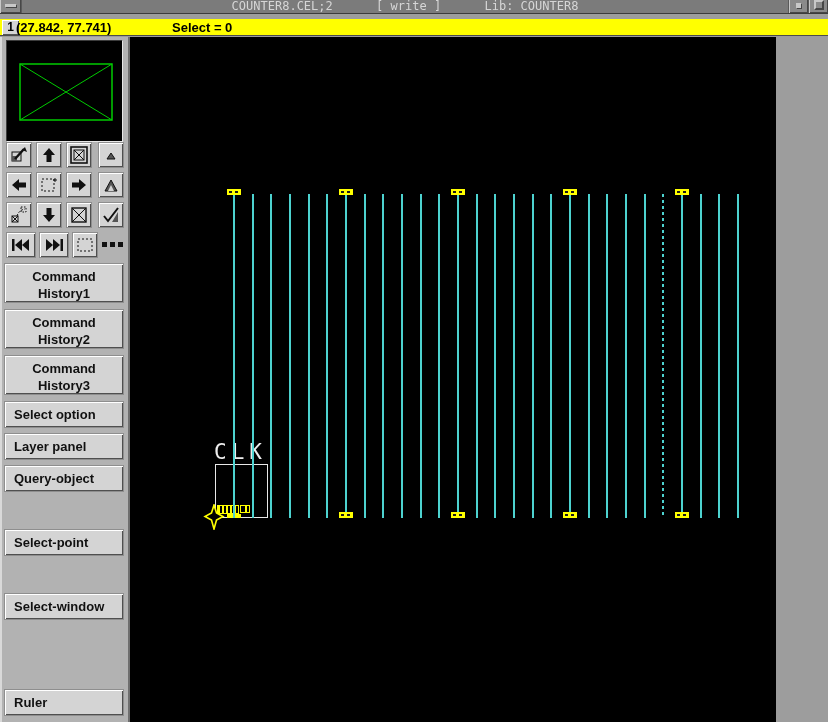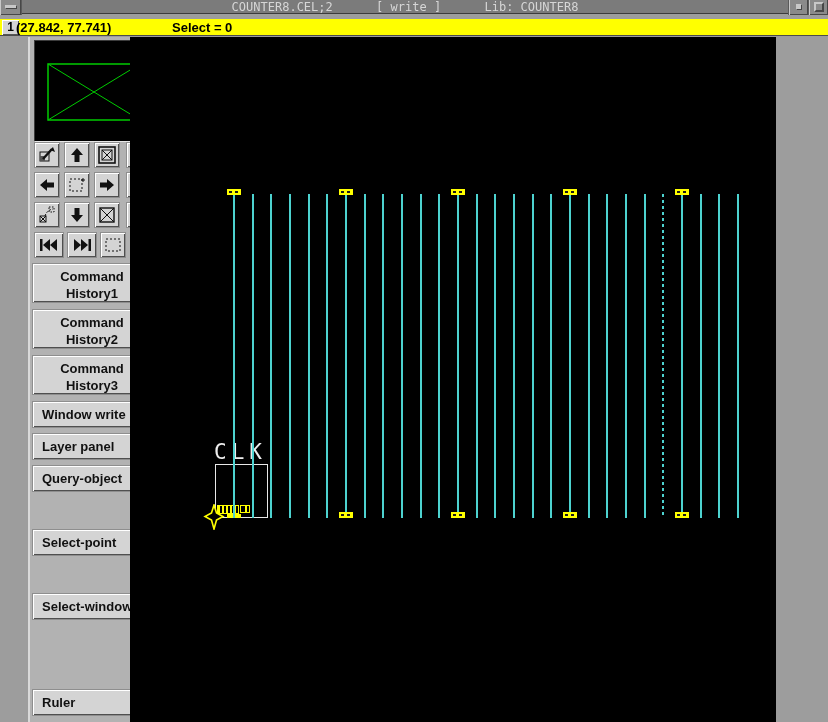--- a/index.html
+++ b/index.html
@@ -2,21 +2,21 @@
 <html style="--line-color: #4dd2cf; --marker-color: #ffff00;"><head>
 <meta charset="utf-8">
 <style>
   * { margin:0; padding:0; box-sizing:border-box; }
   html,body { width:828px; height:722px; overflow:hidden; background:#000; }
   body { font-family:"Liberation Sans", sans-serif; position:relative; }
   #window { position:absolute; inset:0; background:#9d9d9d; border-right:3px solid #9d9d9d; }
 
   
   #titlebar { position:absolute; left:0; top:0; width:828px; height:14px;
-    background:#7b7b7b; border-bottom:1px solid #3c3c3c; display:flex; align-items:center; }
+    background:#7b7b7b; border-bottom:1px solid #3c3c3c; display:flex; align-items:flex-end; }
   .tb-btn { height:16px; margin-top:0; background:#8a8a8a;
     box-shadow: inset 1px 1px 0 #c8c8c8, inset -1px -1px 0 #474747;
     display:flex; align-items:center; justify-content:center; flex:0 0 auto; }
   #menu-btn { width:22px; border-right:1px solid #5a5a5a; }
   #menu-btn .dash { width:11px; height:3px; background:#c8c8c8; box-shadow:1px 1px 0 #474747; }
   #title-text { flex:1; text-align:center; color:#d6d6d6; font-family:"DejaVu Sans Mono", monospace;
     font-size:12px; white-space:pre; letter-spacing:0px; }
   #iconify-btn { width:20px; border-left:1px solid #5a5a5a; }
   #iconify-btn .sq { width:5px; height:5px; background:#c8c8c8; box-shadow:1px 1px 0 #474747; }
   #maximize-btn { width:20px; border-left:1px solid #5a5a5a; }
@@ -27,21 +27,21 @@
   #statusbar { position:absolute; left:0; top:19px; width:828px; height:17px;
     background:#ffff00; border-bottom:1px solid #4c4c4c; font-weight:bold; font-size:13px; color:#000; }
   #win-number { position:absolute; left:2px; top:1px; width:17px; height:15px; background:#d4d4d4;
     box-shadow: inset 1px 1px 0 #fff, inset -1px -1px 0 #555;
     text-align:center; line-height:15px; font-size:12px; }
   #coords { position:absolute; left:16px; top:1px; }
   #select-count { position:absolute; left:172px; top:1px; }
 
   
   #sidebar { position:absolute; left:0; top:37px; width:130px; height:685px;
-    background:#b2b2b2; border-right:2px solid #6e6e6e; border-left:2px solid #d9d9d9;margin-left:28px; }
+    background:#b2b2b2; border-right:2px solid #6e6e6e; border-left:2px solid #d9d9d9; }
   #navigator { position:absolute; left:4px; top:3px; width:116px; height:101px; background:#000;
     box-shadow: inset 1px 1px 0 #3c3c3c, 1px 1px 0 #e6e6e6; }
   #navigator svg { position:absolute; inset:0; }
 
   .icon-btn { position:absolute; width:26px; height:26px; background:#d4d4d4; border:1px solid #8e8e8e;
     box-shadow: inset 1px 1px 0 #ffffff, inset -1px -1px 0 #4f4f4f;
     display:flex; align-items:center; justify-content:center; padding:0; cursor:pointer; }
   .icon-btn svg { display:block; }
 
   .cmd-btn { position:absolute; left:2px; width:120px; background:#d4d4d4; border:1px solid #8e8e8e;
@@ -213,21 +213,21 @@
     </button>
     <button class="cmd-btn two-line" style="top:272px">
       <span>Command</span><br>
       <span>History2</span>
     </button>
     <button class="cmd-btn two-line" style="top:318px">
       <span>Command</span><br>
       <span>History3</span>
     </button>
 
-    <button class="cmd-btn one-line" style="top:364px">Window write</button>
+    <button class="cmd-btn one-line" style="top:364px">Select option</button>
     <button class="cmd-btn one-line" style="top:396px">Layer panel</button>
     <button class="cmd-btn one-line" style="top:428px">Query-object</button>
     <button class="cmd-btn one-line" style="top:492px">Select-point</button>
     <button class="cmd-btn one-line" style="top:556px">Select-window</button>
     <button class="cmd-btn one-line" style="top:652px">Ruler</button>
   </div>
 
   <div id="canvas">
     <div id="clk-label">CLK</div>
     <div id="clk-box"></div>

